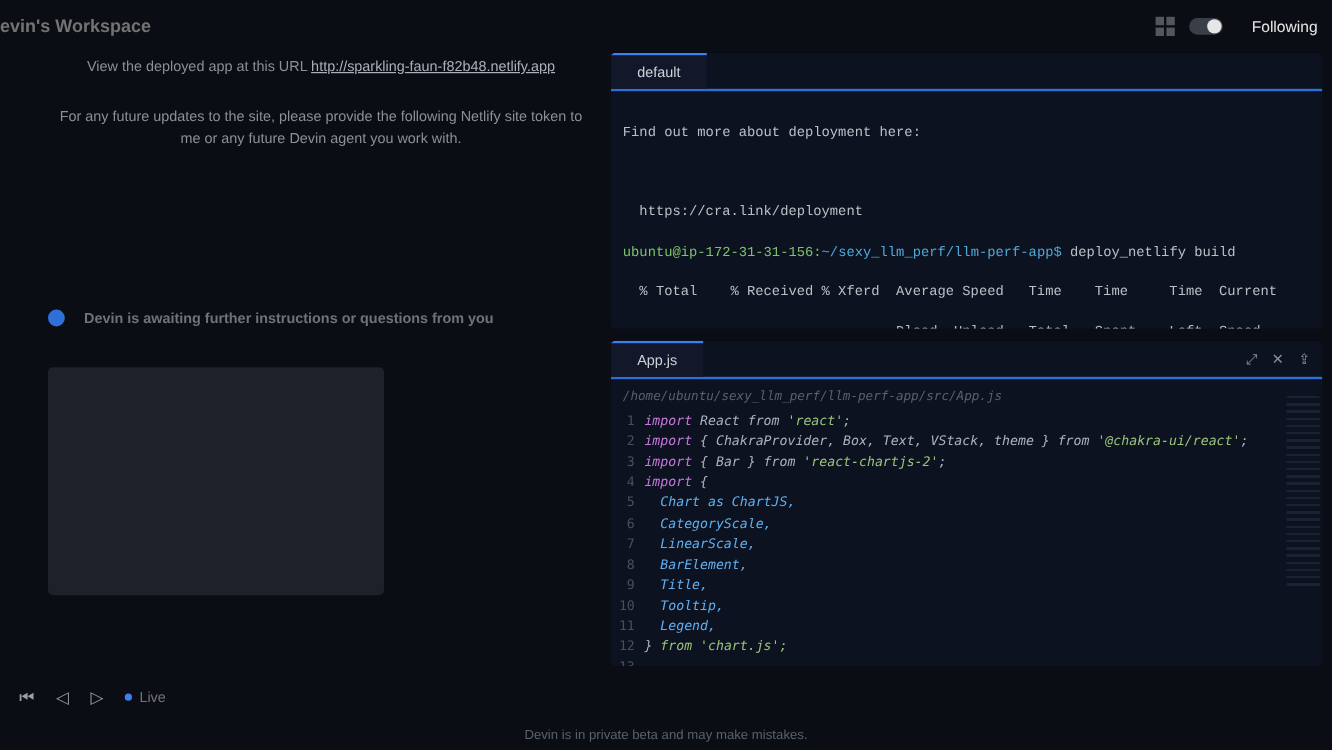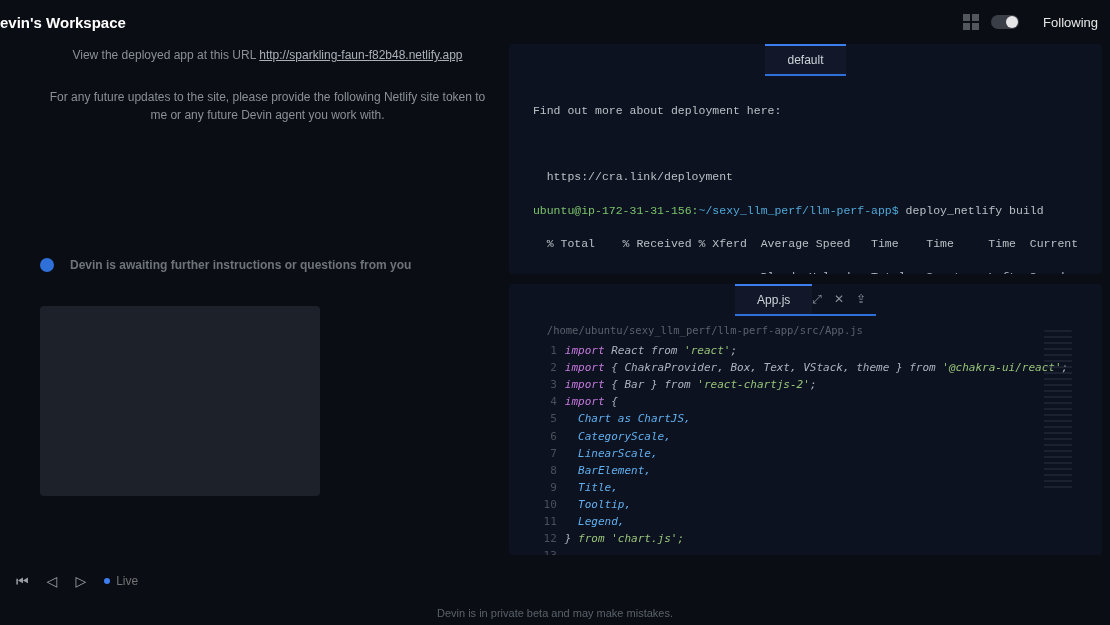--- a/index.html
+++ b/index.html
@@ -1,21 +1,21 @@
 <!DOCTYPE html>
 <html><head>
 <meta charset="utf-8">
 <style>
   * { margin: 0; padding: 0; box-sizing: border-box; }
   html, body { width: 1110px; height: 625px; background: #0a0e14; color: #c5c8c6; font-family: -apple-system, BlinkMacSystemFont, "Segoe UI", Helvetica, Arial, sans-serif; overflow: hidden; font-size: 13px; }
   .app { display: flex; flex-direction: column; height: 100%; }
 
   
   .header { display: flex; justify-content: space-between; align-items: center; padding: 8px 12px 8px 0; height: 44px; }
-  .workspace-title { color: #ffffff; font-weight: 600; font-size: 15px; padding-left: 0; }
+  .workspace-title { color: #737373; font-weight: 600; font-size: 15px; padding-left: 0; }
   .header-right { display: flex; align-items: center; gap: 12px; }
   .grid-icon { width: 16px; height: 16px; display: grid; grid-template-columns: 1fr 1fr; grid-template-rows: 1fr 1fr; gap: 2px; opacity: .5; }
   .grid-icon span { background: #9aa0a6; }
   .toggle { width: 28px; height: 14px; border-radius: 7px; background: #3a3f47; position: relative; cursor: pointer; }
   .toggle .knob { position: absolute; right: 1px; top: 1px; width: 12px; height: 12px; border-radius: 50%; background: #e6e6e6; }
   .follow-label { color: #e6e6e6; font-size: 13px; margin-left: 12px; }
 
   
   .main { flex: 1; display: flex; gap: 14px; padding: 0 8px 0 40px; overflow: hidden; }
   .left-col { width: 455px; display: flex; flex-direction: column; gap: 14px; }
@@ -25,34 +25,34 @@
   .msg a, .underlined { color: #aab0ba; text-decoration: underline; }
   .msg-block { padding: 2px 0 0 0; text-align: center; }
 
   .status-row { display: flex; align-items: center; gap: 16px; margin-top: 120px; }
   .status-dot { width: 14px; height: 14px; border-radius: 50%; background: #2e6fd8; flex-shrink: 0; }
   .status-text { color: #6e737b; font-size: 12px; font-weight: bold; }
 
   .preview-box { margin-top: 20px; width: 280px; height: 190px; background: #1c212a; border-radius: 4px; }
 
   
-  .panel { background: #0c1220; border-radius: 4px; display: flex; flex-direction: column; overflow: hidden; align-items: center; }
+  .panel { background: #0c1220; border-radius: 4px; display: flex; flex-direction: column; overflow: hidden; }
   .tabbar { display: flex; align-items: center; height: 32px; border-bottom: 2px solid #2e6fd8; background: #0c1220; }
   .tab { padding: 0 22px; height: 100%; display: flex; align-items: center; color: #cfd3d8; font-size: 12px; background: #12182a; border-top: 2px solid transparent; }
   .tab.active { border-top: 2px solid #3d7ef0; }
   .tabbar-actions { margin-left: auto; display: flex; gap: 12px; padding-right: 10px; color: #8a8f98; }
   .tabbar-actions span { cursor: pointer; font-size: 12px; }
 
   .term-body { flex: 1; padding: 10px 10px 8px 10px; font-family: "SFMono-Regular", Consolas, "Liberation Mono", Menlo, monospace; font-size: 11.5px; line-height: 1.45; color: #b8c0c4; white-space: pre; overflow: hidden; }
   .term-line { display: block; }
   .prompt-user { color: #7cc46a; }
   .prompt-path { color: #4fa8d8; }
 
   .editor-body { flex: 1; padding: 4px 6px 8px 6px; font-family: "SFMono-Regular", Consolas, monospace; font-size: 11px; line-height: 1.55; overflow: hidden; position: relative; }
-  .file-path { color: #5a616b; font-size: 10.5px; padding: 2px 4px 4px 4px; }
+  .file-path { color: #5a616b; font-size: 10.5px; padding: 2px 4px 4px 4px; font-style: italic; }
   .code-row { display: flex; }
   .lineno { width: 22px; text-align: right; color: #4a505a; padding-right: 8px; flex-shrink: 0; user-select: none; }
   .code { white-space: pre; font-style: italic; }
   .kw { color: #c678dd; }
   .str { color: #98c379; }
   .id { color: #61afef; }
   .pl { color: #abb2bf; }
 
   .minimap { position: absolute; right: 2px; top: 14px; width: 28px; height: 160px; background: repeating-linear-gradient(to bottom, #2b3140 0 2px, transparent 2px 6px); opacity: .5; border-radius: 2px; }
 

